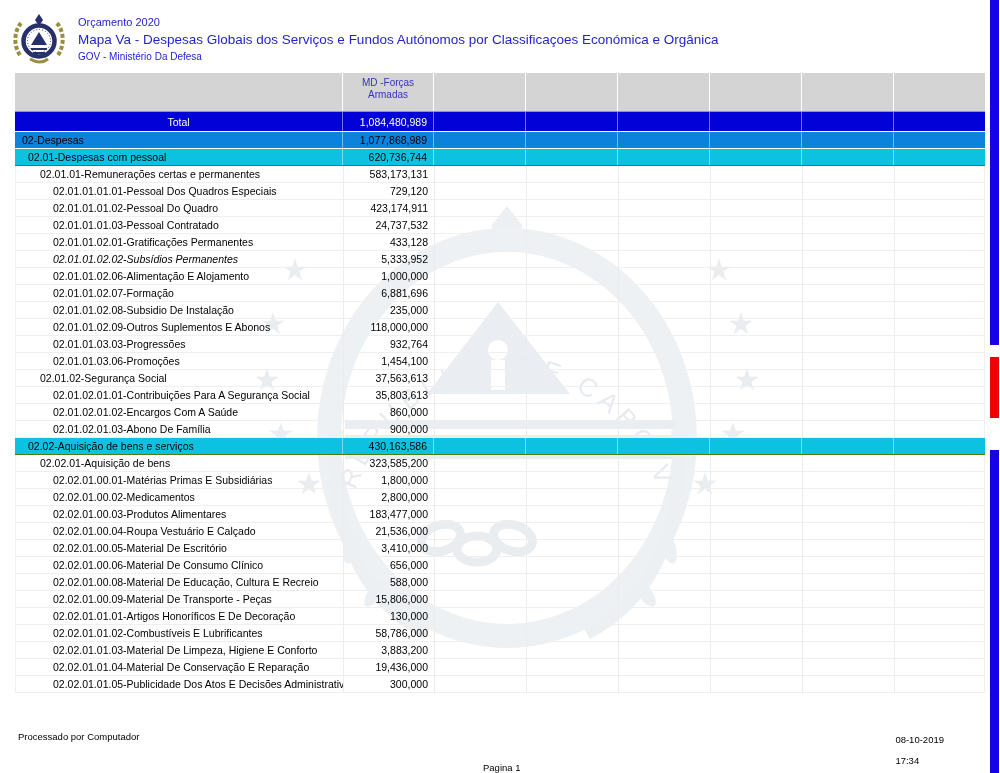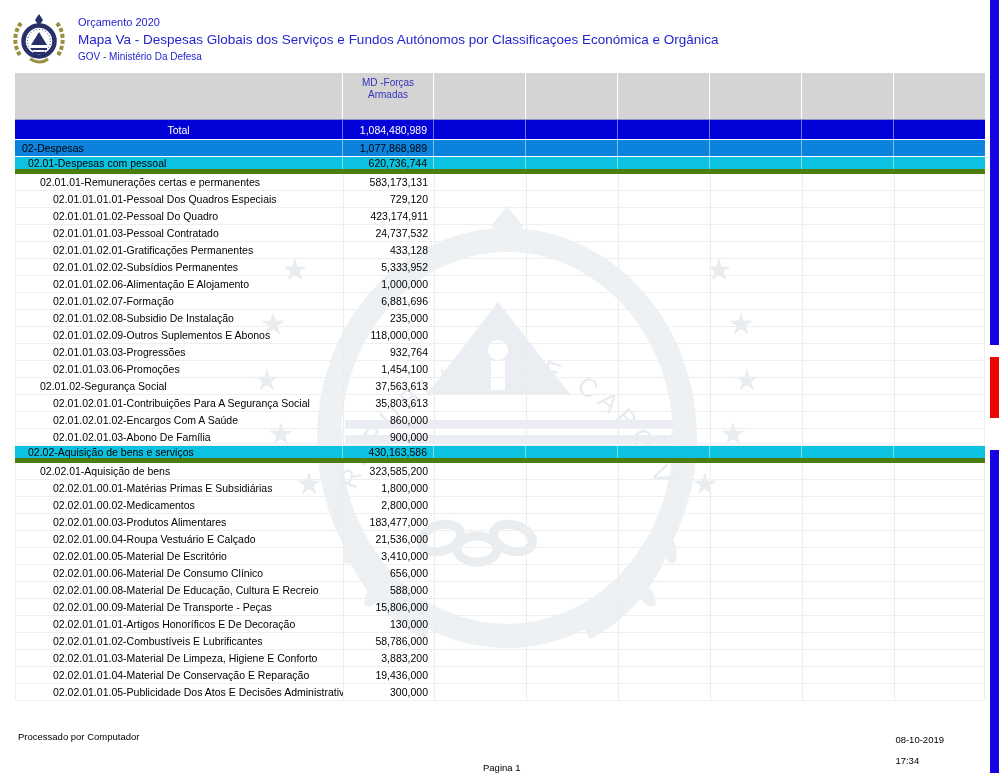--- a/index.html
+++ b/index.html
@@ -16,35 +16,35 @@
   
   .logo { position:absolute; left:11px; top:11px; }
 
   
   .watermark { position:absolute; left:245px; top:198px; z-index:0; }
 
   
   .table { position:absolute; left:15px; top:73px; width:970px; z-index:1; }
   .thead {
     display:grid; grid-template-columns:327px 91px repeat(6,92px);
-    height:47px; background:var(--header-gray-bg);
+    height:39px; background:var(--header-gray-bg);
     border-bottom:1px solid #8e93c6; box-sizing:border-box;
   }
   .thead .cell { border-left:1px solid #ffffff; }
   .thead .cell:first-child { border-left:none; }
   .col-header { color:#3434bd; font-size:10px; text-align:center; padding-top:4px; line-height:12px; }
 
   .trow {
     display:grid; grid-template-columns:327px 91px repeat(6,92px);
     box-sizing:border-box; align-items:stretch;
   }
   .trow .cell { display:flex; align-items:center; height:100%; overflow:hidden; box-sizing:border-box; }
   .trow.total  { height:20px; background:var(--row-total-bg);  color:#ffffff; border-bottom:1px solid #ffffff; }
   .trow.level1 { height:17px; background:var(--row-level1-bg); color:#000000; border-bottom:1px solid #ffffff; }
-  .trow.level2 { height:17px; background:var(--row-level2-bg); color:#000000; border-bottom:5px solid #4d7c0f; }
+  .trow.level2 { height:17px; background:var(--row-level2-bg); color:#000000; border-bottom:1px solid #4d7c0f; }
   .trow.detail { height:17px; background:transparent; color:#000000;
                  border-bottom:1px solid #efefef; border-left:1px solid #efefef; border-right:1px solid #efefef; }
   .trow.total .cell + .cell,
   .trow.level1 .cell + .cell,
   .trow.level2 .cell + .cell { border-left:1px solid rgba(255,255,255,0.45); }
   .trow.detail .cell + .cell { border-left:1px solid #ececec; }
 
   .label-cell span { font-size:10.5px; white-space:nowrap; }
   .trow.total .label-cell { justify-content:center; }
   .value-cell { justify-content:flex-end; padding-right:6px; font-size:10.5px; white-space:nowrap; }
@@ -231,21 +231,21 @@
           <div class="cell value-cell">433,128</div>
           <div class="cell"></div>
           <div class="cell"></div>
           <div class="cell"></div>
           <div class="cell"></div>
           <div class="cell"></div>
           <div class="cell"></div>
         </div>
         <div class="trow detail">
           <div class="cell label-cell">
-            <span style="padding-left: 37px;">02.01.01.02.02-Subsídios Permanentes</span>
+            <span style="padding-left: 37px; font-style: italic;">02.01.01.02.02-Subsídios Permanentes</span>
           </div>
           <div class="cell value-cell">5,333,952</div>
           <div class="cell"></div>
           <div class="cell"></div>
           <div class="cell"></div>
           <div class="cell"></div>
           <div class="cell"></div>
           <div class="cell"></div>
         </div>
         <div class="trow detail">

